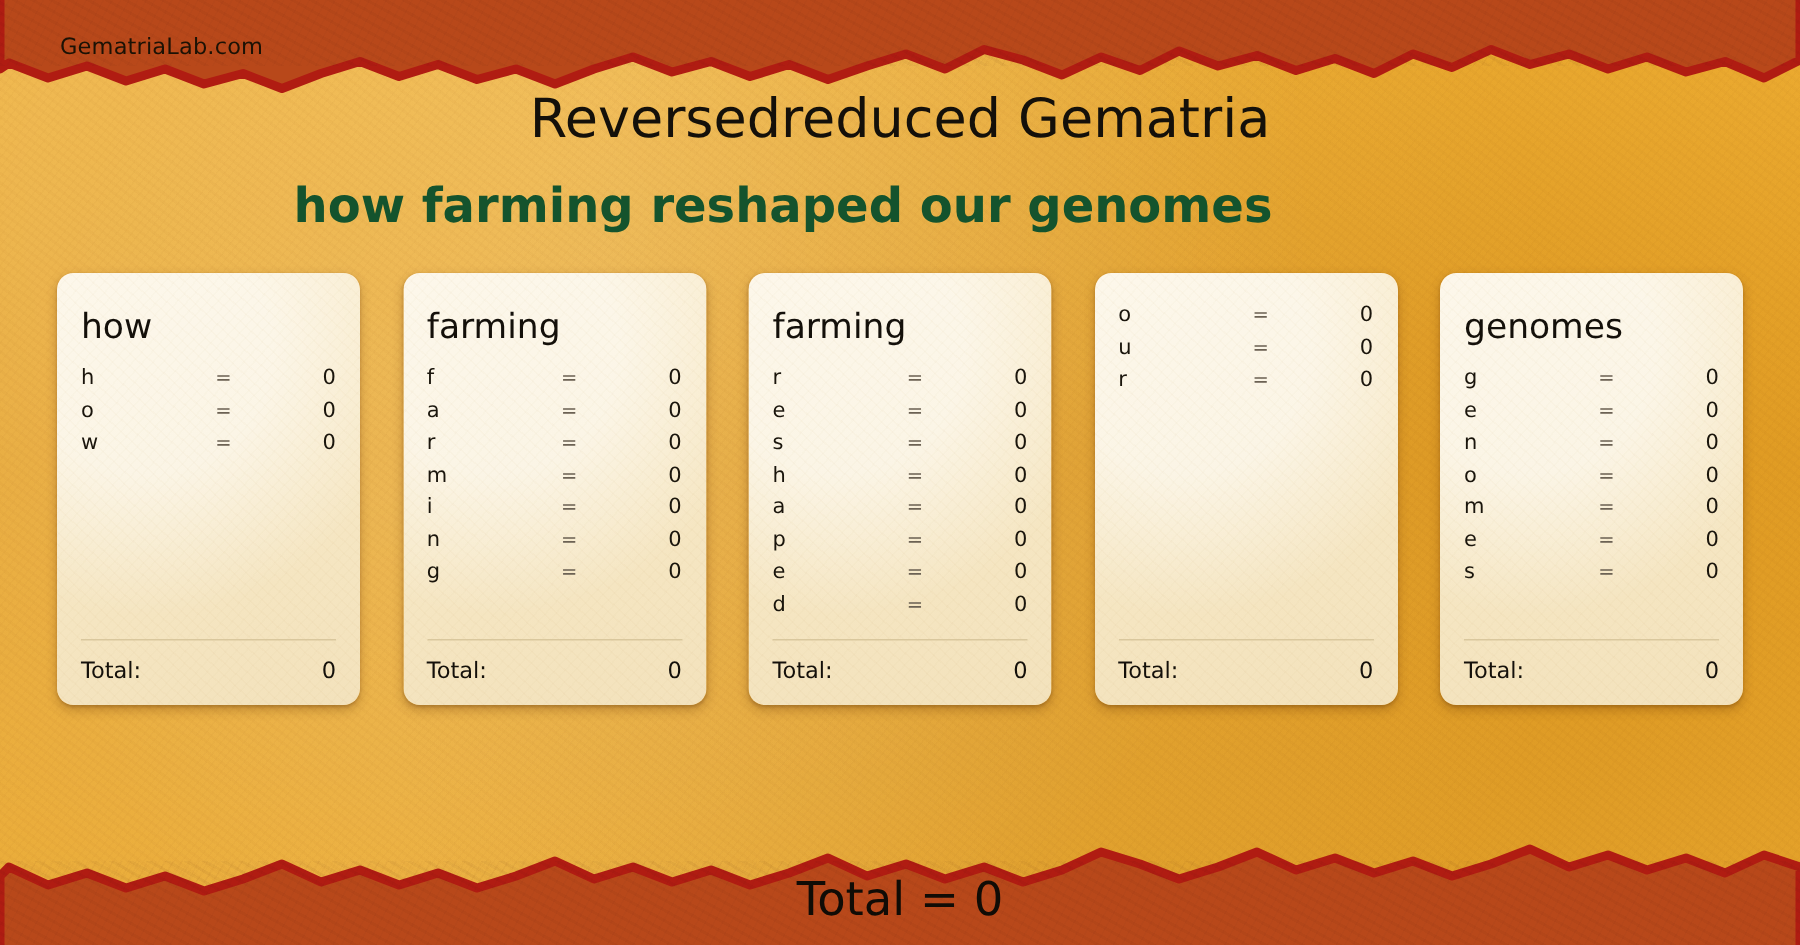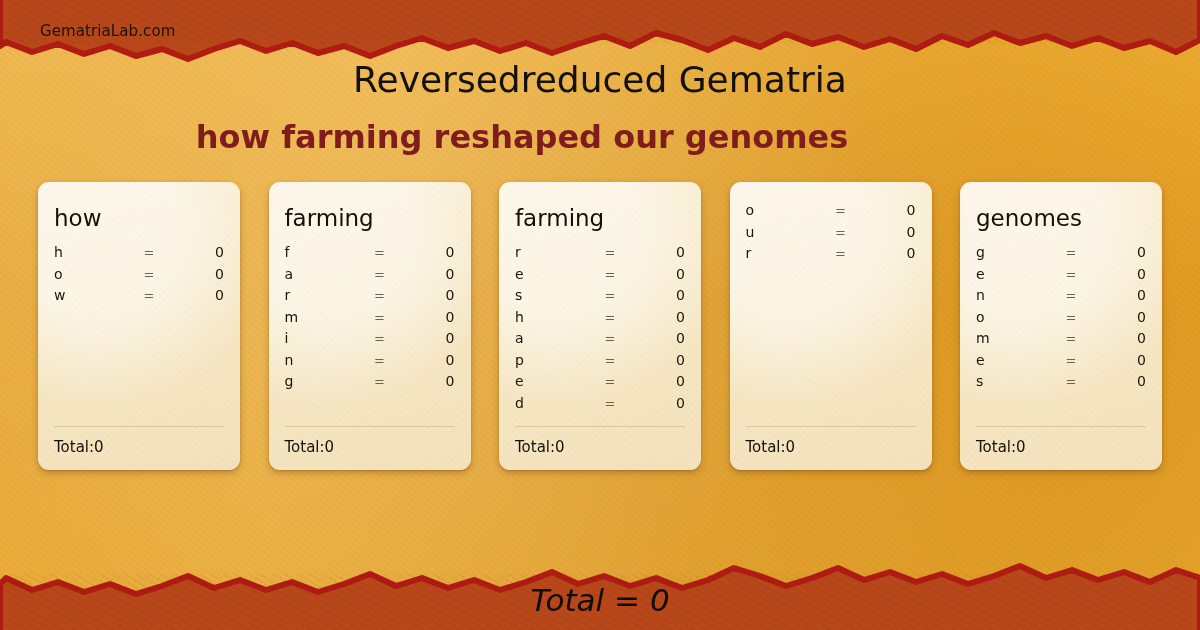--- a/index.html
+++ b/index.html
@@ -84,21 +84,21 @@
     line-height: 1.1;
   }
   #subtitle {
     position: absolute;
     top: 120px;
     left: 0;
     width: 1044px;
     text-align: center;
     font-size: 32px;
     font-weight: 700;
-    color: #7f1d1d;
+    color: #14532d;
     z-index: 5;
     line-height: 1.1;
   }
 
   
   #cards {
     position: absolute;
     top: 182px;
     left: 38px;
     width: 1124px;
@@ -169,37 +169,37 @@
   .card-divider {
     position: relative;
     height: 1px;
     background: #d9c79d;
     margin: 6px 0 0 0;
   }
   .card-total {
     position: relative;
     display: flex;
     align-items: baseline;
+    justify-content: space-between;
     font-size: 15px;
     color: #14100a;
     padding-top: 11px;
   }
 
   
   #footer-total {
     position: absolute;
     bottom: 13px;
     left: 0;
     width: 1200px;
     text-align: center;
     font-size: 31px;
     color: #100c06;
     z-index: 6;
     line-height: 1.1;
-    font-style: italic;
   }
 </style>
 </head>
 <body>
 
 <div id="poster">
 
   <div class="bg-base"></div>
   <div class="grain"></div>
 

